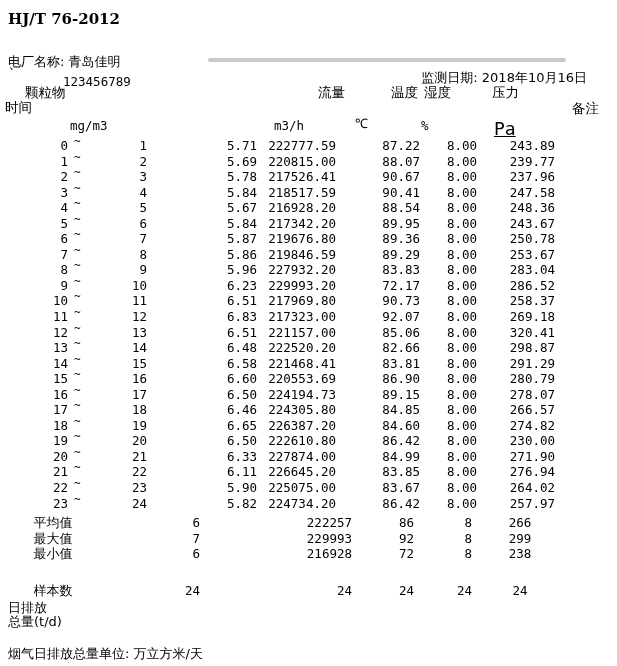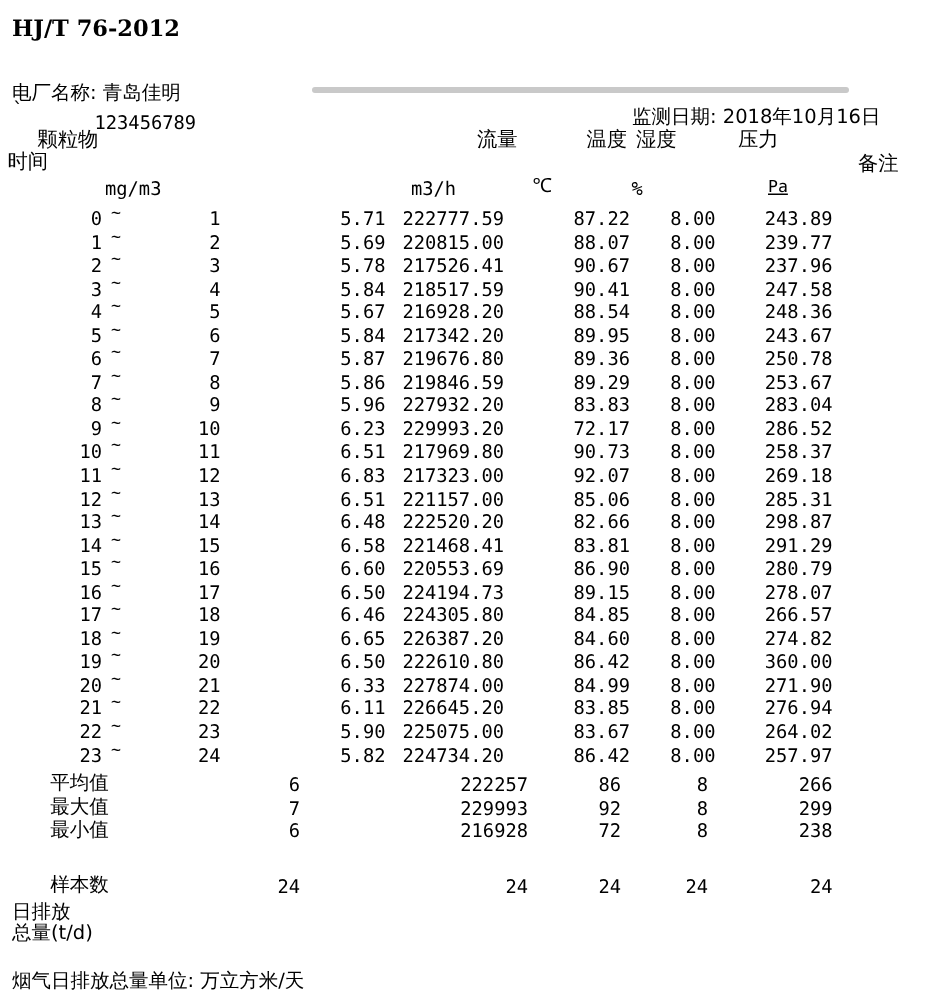--- a/index.html
+++ b/index.html
@@ -18,40 +18,40 @@
   .h-flow{left:318px;top:84px;font-size:13.5px;}
   .h-temp{left:391px;top:84px;font-size:13.5px;}
   .h-hum{left:424px;top:84px;font-size:13.5px;}
   .h-pres{left:492px;top:84px;font-size:13.5px;}
   .h-time{left:5px;top:99px;font-size:13.5px;}
   .h-remark{left:572px;top:100px;font-size:13.5px;}
   .u-dust{left:70px;top:118px;font-size:12.5px;}
   .u-flow{left:274px;top:118px;font-size:12.5px;}
   .u-temp{left:355px;top:114px;font-size:13px;}
   .u-hum{left:421px;top:118px;font-size:12.5px;}
-  .u-pres{left:512px;top:118px;font-size:11px;text-decoration:underline;}
+  .u-pres{left:494px;top:118px;font-size:18px;text-decoration:underline;}
   #rows{position:absolute;left:0;top:138px;width:617px;}
   #summary{position:absolute;left:0;top:515px;width:617px;}
   #samples{position:absolute;left:0;top:583px;width:617px;}
   .row{position:relative;height:15.55px;}
   .c{position:absolute;text-align:right;font-size:12.5px;line-height:15.5px;white-space:pre;}
   .t1{left:18px;width:50px;}
   .tl{left:74px;width:14px;text-align:left;top:-4px;font-size:11px;}
   .t2{left:97px;width:50px;}
   .dust{left:187px;width:70px;}
   .flow{left:236px;width:100px;}
   .temp{left:360px;width:60px;}
   .hum{left:417px;width:60px;}
   .pres{left:485px;width:70px;}
   .sl{left:8px;width:90px;text-align:center;font-size:13px;font-family:"DejaVu Sans",sans-serif;}
   .sdust{left:130px;width:70px;}
   .sflow{left:252px;width:100px;}
   .stemp{left:354px;width:60px;}
   .shum{left:412px;width:60px;}
-  .spres{left:485px;width:70px;}
+  .spres{left:485px;width:70px;text-align:center;}
   .em1{left:8px;top:599px;font-size:13px;}
   .em2{left:8px;top:613px;font-size:13px;}
   .footer{left:8px;top:645px;font-size:13px;}
 </style>
 </head>
 <body>
 
 <div class="page">
   <div class="abs std">HJ/T 76-2012</div>
   <div class="underline"></div>
@@ -196,21 +196,21 @@
         <span class="c pres">269.18</span>
       </div>
       <div class="row">
         <span class="c t1">12</span>
         <span class="c tl">~</span>
         <span class="c t2">13</span>
         <span class="c dust">6.51</span>
         <span class="c flow">221157.00</span>
         <span class="c temp">85.06</span>
         <span class="c hum">8.00</span>
-        <span class="c pres">285.31</span>
+        <span class="c pres">320.41</span>
       </div>
       <div class="row">
         <span class="c t1">13</span>
         <span class="c tl">~</span>
         <span class="c t2">14</span>
         <span class="c dust">6.48</span>
         <span class="c flow">222520.20</span>
         <span class="c temp">82.66</span>
         <span class="c hum">8.00</span>
         <span class="c pres">298.87</span>
@@ -266,21 +266,21 @@
         <span class="c pres">274.82</span>
       </div>
       <div class="row">
         <span class="c t1">19</span>
         <span class="c tl">~</span>
         <span class="c t2">20</span>
         <span class="c dust">6.50</span>
         <span class="c flow">222610.80</span>
         <span class="c temp">86.42</span>
         <span class="c hum">8.00</span>
-        <span class="c pres">360.00</span>
+        <span class="c pres">230.00</span>
       </div>
       <div class="row">
         <span class="c t1">20</span>
         <span class="c tl">~</span>
         <span class="c t2">21</span>
         <span class="c dust">6.33</span>
         <span class="c flow">227874.00</span>
         <span class="c temp">84.99</span>
         <span class="c hum">8.00</span>
         <span class="c pres">271.90</span>

